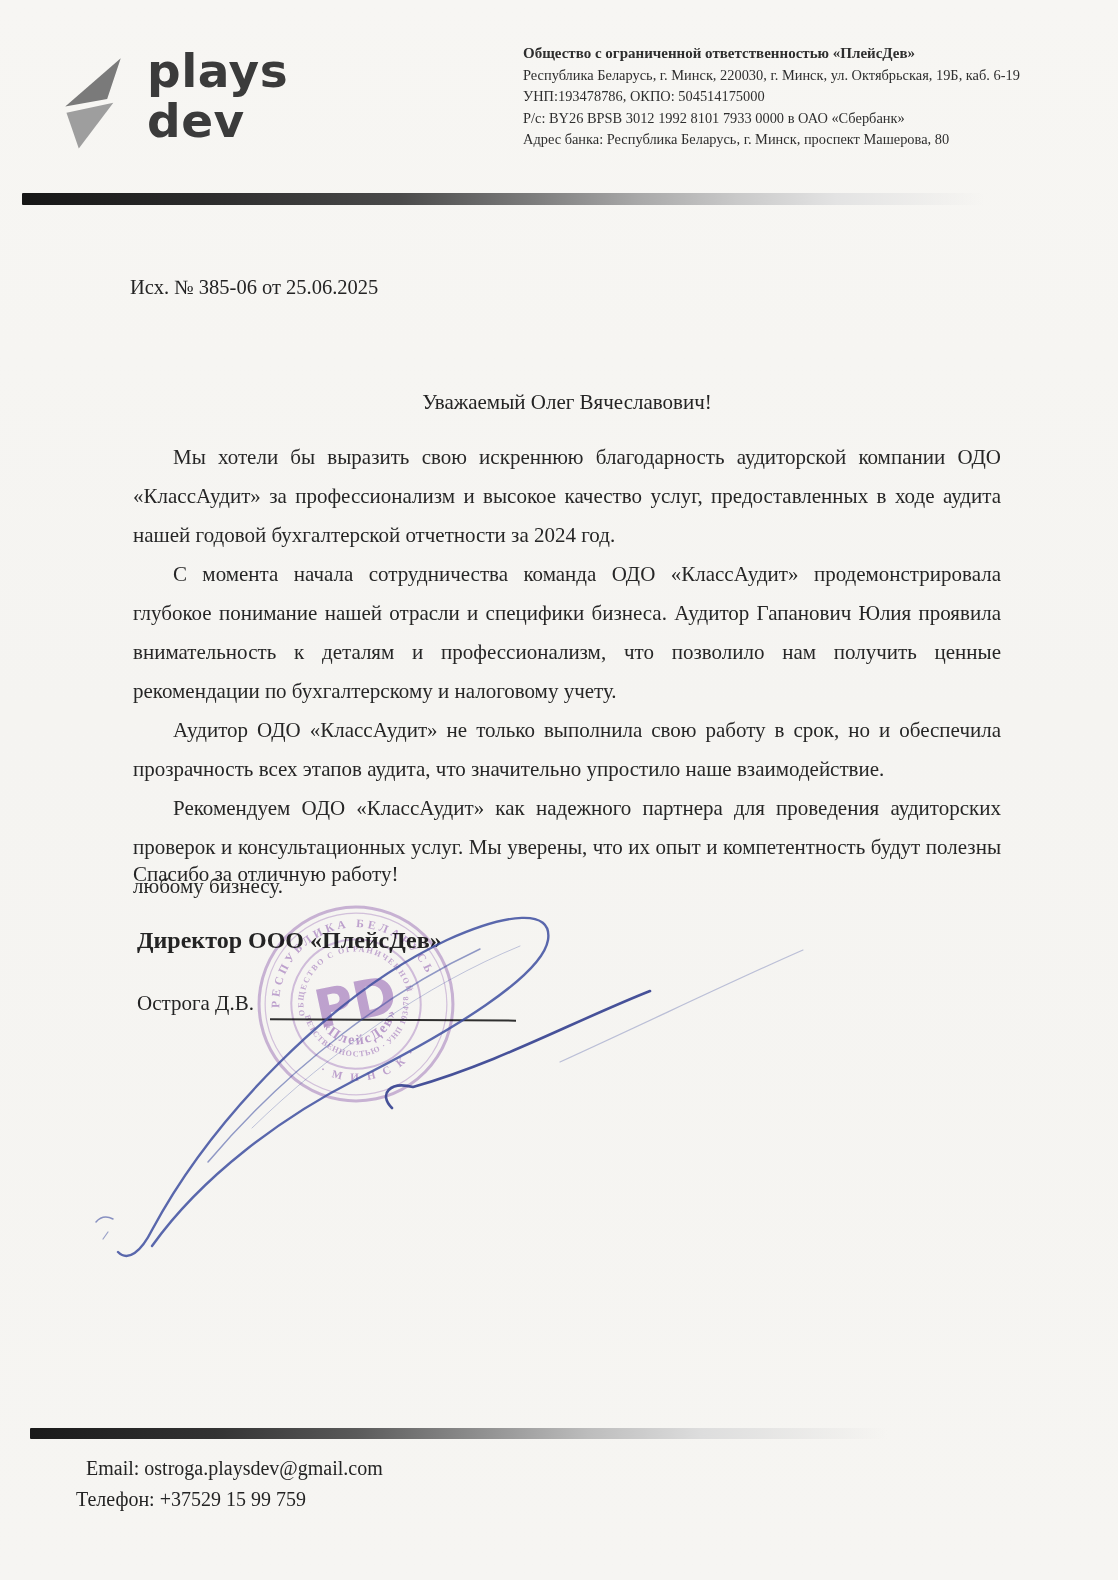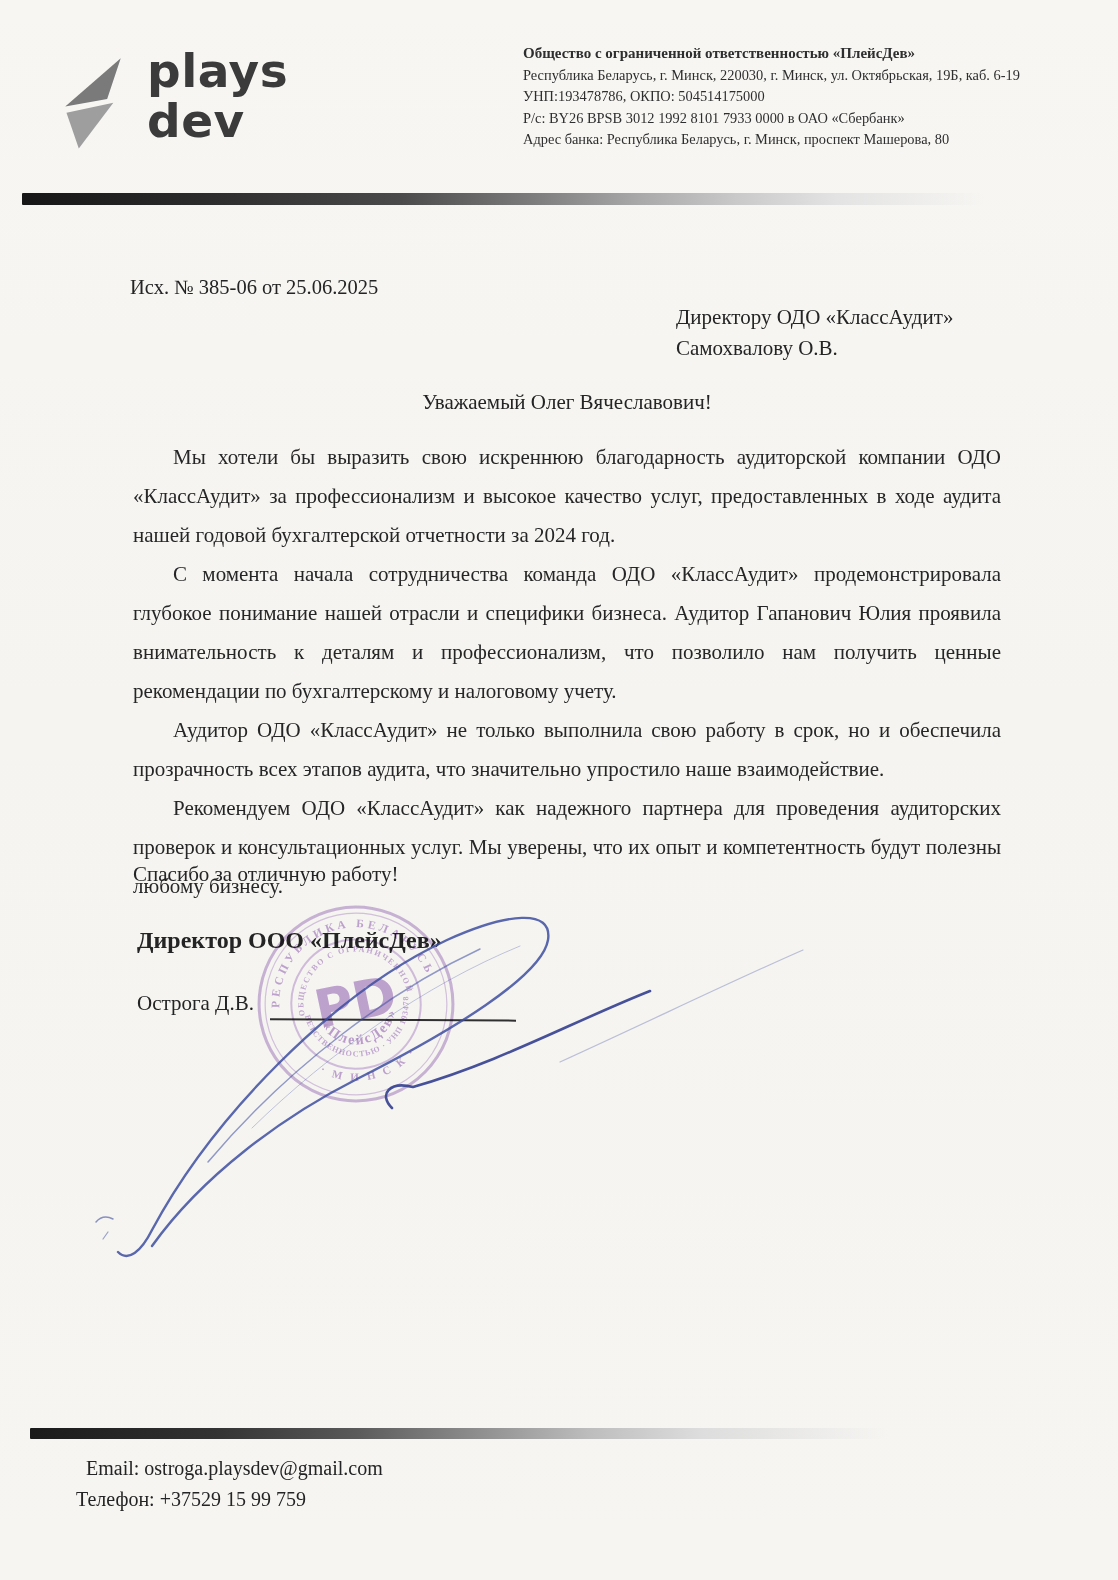--- a/index.html
+++ b/index.html
@@ -70,24 +70,20 @@
     <div class="co-name">Общество с ограниченной ответственностью «ПлейсДев»</div>
     <div>Республика Беларусь, г. Минск, 220030, г. Минск, ул. Октябрьская, 19Б, каб. 6-19</div>
     <div>УНП:193478786, ОКПО: 504514175000</div>
     <div>Р/с: BY26 BPSB 3012 1992 8101 7933 0000 в ОАО «Сбербанк»</div>
     <div>Адрес банка: Республика Беларусь, г. Минск, проспект Машерова, 80</div>
   </div>
 
   <div class="bar-top"></div>
 
   <div class="refline">Исх. № 385-06 от 25.06.2025</div>
-  <div class="addressee">
-    <div>Директору ОДО «КлассАудит»</div>
-    <div>Самохвалову О.В.</div>
-  </div>
   <div class="salutation">Уважаемый Олег Вячеславович!</div>
 
   <div class="body-text">
     <p>Мы хотели бы выразить свою искреннюю благодарность аудиторской компании ОДО «КлассАудит» за профессионализм и высокое качество услуг, предоставленных в ходе аудита нашей годовой бухгалтерской отчетности за 2024 год.</p>
     <p>С момента начала сотрудничества команда ОДО «КлассАудит» продемонстрировала глубокое понимание нашей отрасли и специфики бизнеса. Аудитор Гапанович Юлия проявила внимательность к деталям и профессионализм, что позволило нам получить ценные рекомендации по бухгалтерскому и налоговому учету.</p>
     <p>Аудитор ОДО «КлассАудит» не только выполнила свою работу в срок, но и обеспечила прозрачность всех этапов аудита, что значительно упростило наше взаимодействие.</p>
     <p>Рекомендуем ОДО «КлассАудит» как надежного партнера для проведения аудиторских проверок и консультационных услуг. Мы уверены, что их опыт и компетентность будут полезны любому бизнесу.</p>
   </div>
 
   <div class="closing">Спасибо за отличную работу!</div>

